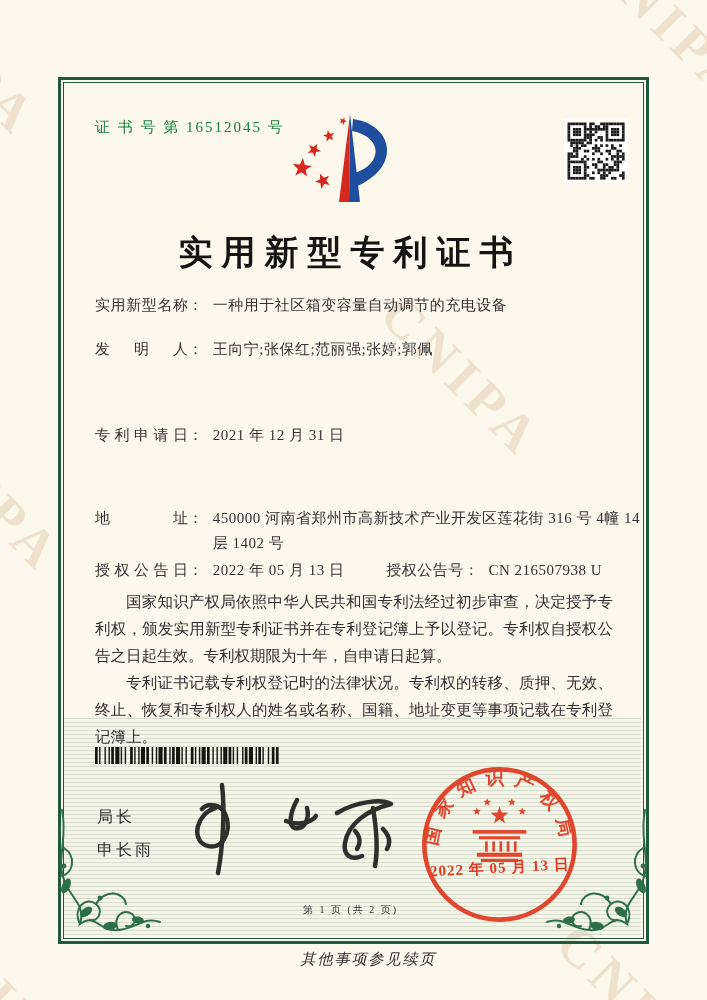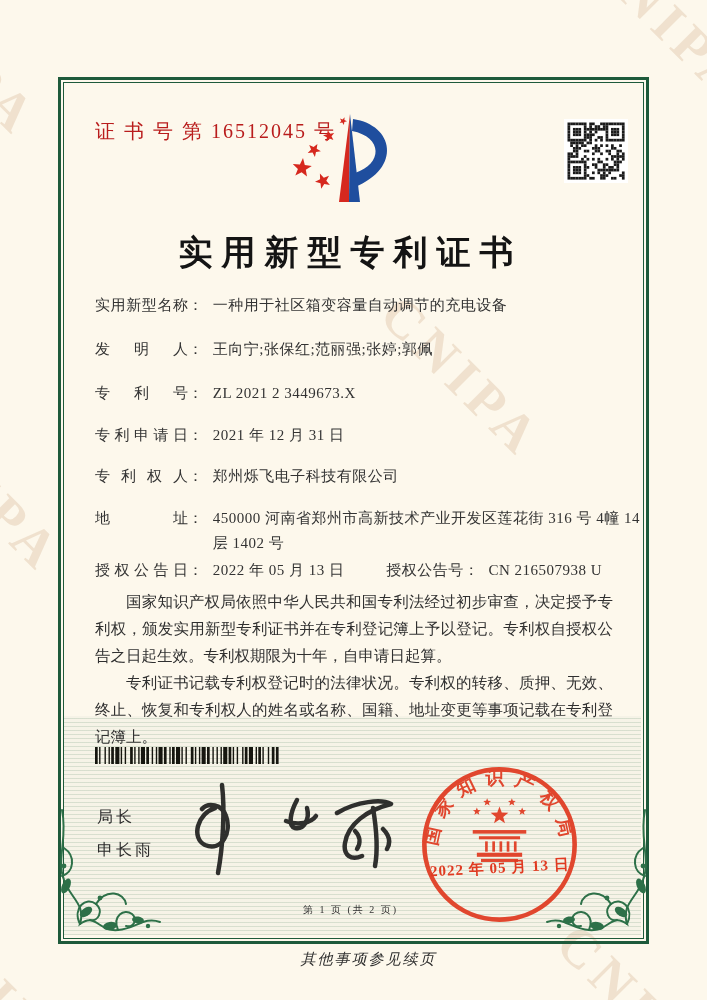--- a/index.html
+++ b/index.html
@@ -10,21 +10,21 @@
       color:rgba(214,182,150,0.34);transform:rotate(45deg);transform-origin:left top;
       white-space:nowrap;user-select:none;}
   
   .frame{position:absolute;left:58px;top:77px;width:585px;height:861px;
          border:3px solid #1e5a3b;pointer-events:none;}
   .frame::after{content:"";position:absolute;inset:2px;border:1px solid #1e5a3b;}
   
   .guilloche{position:absolute;left:64px;top:716px;width:577px;height:219px;
              background:repeating-linear-gradient(0deg, rgba(120,158,128,0.24) 0 1px, rgba(120,158,128,0) 1px 4px),
                         rgba(186,204,184,0.10);}
-  .certno{position:absolute;left:95px;top:118px;font-size:20px;letter-spacing:2px;color:#b91c1c;}
+  .certno{position:absolute;left:95px;top:118px;font-size:15px;letter-spacing:2px;color:#15803d;}
   .logo{position:absolute;left:293px;top:108px;width:120px;height:100px;}
   .qr{position:absolute;left:564px;top:119px;width:64px;height:64px;background:#fff;}
   .title{position:absolute;left:58px;top:210px;width:585px;text-align:center;
          font-size:34px;font-weight:bold;letter-spacing:9px;color:#141414;margin-top:20px;}
   .fieldrow{position:absolute;left:95px;font-size:15px;color:#333;line-height:25px;white-space:nowrap;}
   .f-label{display:inline-block;width:93px;text-align:justify;text-align-last:justify;vertical-align:top;}
   .f-colon{display:inline-block;vertical-align:top;}
   .f-value{display:inline-block;margin-left:6px;vertical-align:top;letter-spacing:0.5px;}
   .wrapval{white-space:normal;width:436px;}
   .grant2{margin-left:38px;}
@@ -345,31 +345,23 @@
   <div class="title">实用新型专利证书</div>
 
   <div class="fieldrow" style="top:293px;">
     <span class="f-label">实用新型名称</span><span class="f-colon">：</span>
     <span class="f-value">一种用于社区箱变容量自动调节的充电设备</span>
   </div>
   <div class="fieldrow" style="top:337px;">
     <span class="f-label">发 明 人</span><span class="f-colon">：</span>
     <span class="f-value">王向宁;张保红;范丽强;张婷;郭佩</span>
   </div>
-  <div class="fieldrow" style="top:381px;">
-    <span class="f-label">专 利 号</span><span class="f-colon">：</span>
-    <span class="f-value">ZL 2021 2 3449673.X</span>
-  </div>
   <div class="fieldrow" style="top:423px;">
     <span class="f-label">专利申请日</span><span class="f-colon">：</span>
     <span class="f-value">2021 年 12 月 31 日</span>
-  </div>
-  <div class="fieldrow" style="top:464px;">
-    <span class="f-label">专 利 权 人</span><span class="f-colon">：</span>
-    <span class="f-value">郑州烁飞电子科技有限公司</span>
   </div>
   <div class="fieldrow" style="top:506px;">
     <span class="f-label">地 址</span><span class="f-colon">：</span>
     <span class="f-value wrapval">450000 河南省郑州市高新技术产业开发区莲花街 316 号 4幢 14 层 1402 号</span>
   </div>
   <div class="fieldrow" style="top:558px;">
     <span class="f-label">授权公告日</span><span class="f-colon">：</span>
     <span class="f-value">2022 年 05 月 13 日</span>
     <span class="f-value grant2">授权公告号</span><span class="f-colon">：</span>
     <span class="f-value">CN 216507938 U</span>

